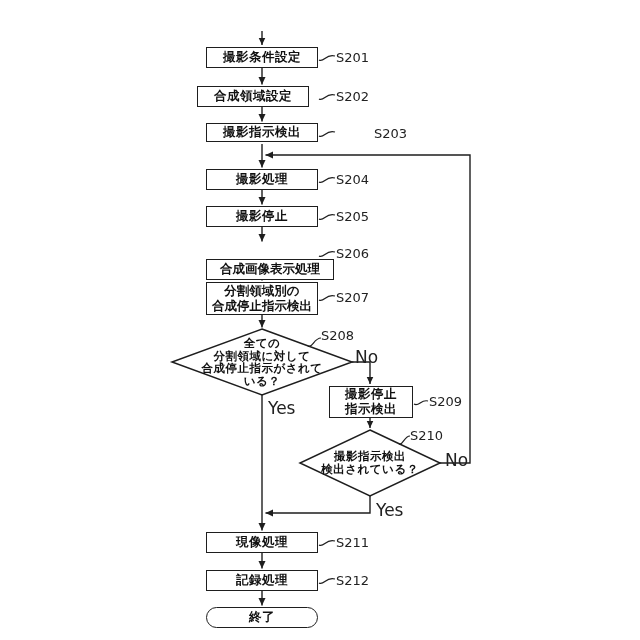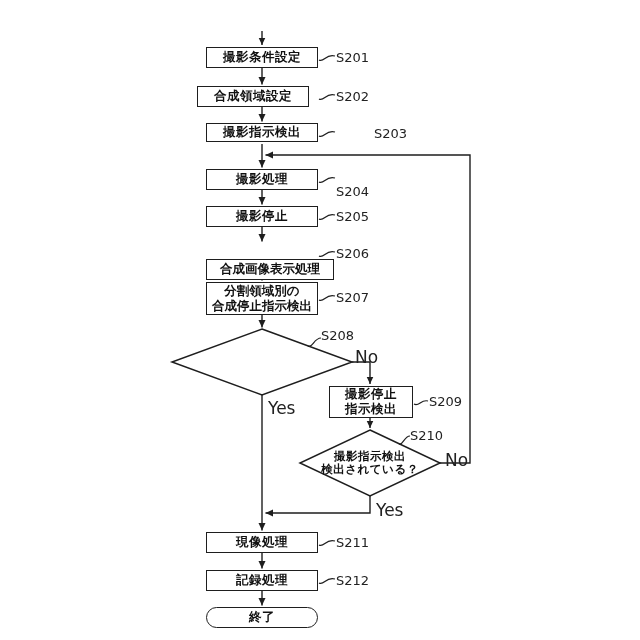--- a/index.html
+++ b/index.html
@@ -86,30 +86,36 @@
   <div class="node" style="left:329px;top:386px;width:84px;height:32px;">
     <div>撮影停止</div>
     <div>指示検出</div>
   </div>
 
   <div class="node" style="left:206px;top:532px;width:112px;height:21px;">現像処理</div>
   <div class="node" style="left:206px;top:570px;width:112px;height:21px;text-align:center;">記録処理</div>
 
   <div class="node terminal" style="left:206px;top:607px;width:112px;height:21px;">終了</div>
 
+  <div class="dtext big" style="left:172px;top:337px;width:180px;">
+    <div>全ての</div>
+    <div>分割領域に対して</div>
+    <div>合成停止指示がされて</div>
+    <div>いる？</div>
+  </div>
 
   <div class="dtext small" style="left:300px;top:450px;width:140px;">
     <div>撮影指示検出</div>
     <div>検出されている？</div>
   </div>
 
   <span class="lbl" style="left:336px;top:50px;">S201</span>
   <span class="lbl" style="left:336px;top:89px;">S202</span>
   <span class="lbl" style="left:336px;top:126px;margin-left:38px;">S203</span>
-  <span class="lbl" style="left:336px;top:172px;margin-top:12px;">S204</span>
+  <span class="lbl" style="left:336px;top:172px;">S204</span>
   <span class="lbl" style="left:336px;top:209px;">S205</span>
   <span class="lbl" style="left:336px;top:246px;">S206</span>
   <span class="lbl" style="left:336px;top:290px;">S207</span>
   <span class="lbl" style="left:321px;top:328px;">S208</span>
   <span class="lbl" style="left:429px;top:394px;">S209</span>
   <span class="lbl" style="left:410px;top:428px;">S210</span>
   <span class="lbl" style="left:336px;top:535px;">S211</span>
   <span class="lbl" style="left:336px;top:573px;">S212</span>
 
   <span class="edge" style="left:355px;top:347px;">No</span>

